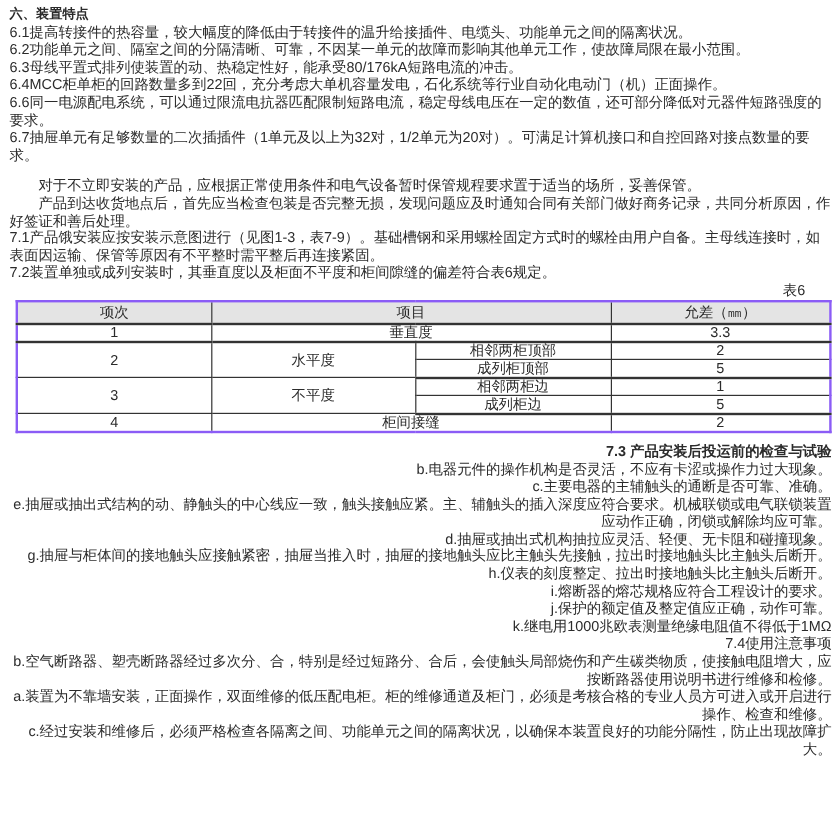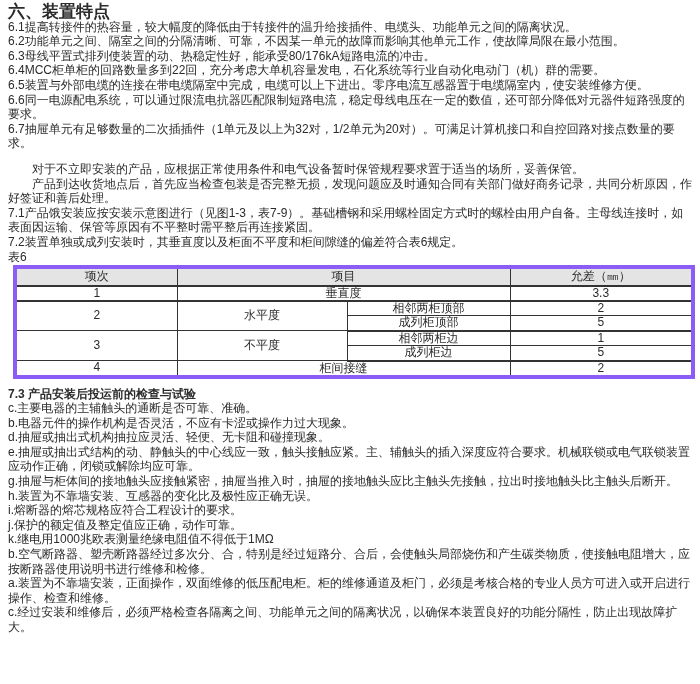--- a/index.html
+++ b/index.html
@@ -5,54 +5,53 @@
   * { margin: 0; padding: 0; box-sizing: border-box; }
   html, body { background: #ffffff; }
   body {
     width: 700px; height: 684px; overflow: hidden;
     font-family: "Liberation Sans", "DejaVu Sans", sans-serif;
     font-size: 12px; line-height: 14.6px; color: #2b2b2b;
     -webkit-font-smoothing: none;
   }
   .page { padding: 5px 7px 0 8px; }
   .ln { white-space: normal; }
-  .sec-title { font-weight: bold; font-size: 17px; }
+  .sec-title { font-weight: bold; font-size: 11px; }
   .sub-title { font-weight: bold; }
   .indent { text-indent: 2em; }
   .sec7 { margin-top: 11px; }
-  .tbl-label { text-align: left; padding-right: 22px; line-height: 13px; margin-top: 1px; }
+  .tbl-label { text-align: right; padding-right: 22px; line-height: 13px; margin-top: 1px; }
   table.tol {
     border-collapse: collapse; table-layout: fixed;
     width: 678px; margin-left: 5px; margin-top: 1px;
-    border: 4px solid #8b5cf6; font-size: 12px;
+    border: 2px solid #8b5cf6; font-size: 12px;
   }
   table.tol th, table.tol td {
     border: 1px solid #333; text-align: center; vertical-align: middle;
     padding: 0; overflow: hidden;
   }
   table.tol th {
     background: #e4e4e4; font-weight: normal; height: 19px;
     border-bottom: 2px solid #333;
   }
   table.tol td { height: 15px; line-height: 13px; }
   tr.group-end td { border-bottom: 2px solid #333; }
   .after-table { margin-top: 8px; }
-  .checks .ln, .notes .ln { line-height: 14.6px; }
+  .checks .ln, .notes .ln { line-height: 14.6px; text-align: right; }
 </style>
 </head>
 <body>
 
 <div class="page">
 
   <div class="ln sec-title">六、装置特点</div>
   <div class="ln">6.1提高转接件的热容量，较大幅度的降低由于转接件的温升给接插件、电缆头、功能单元之间的隔离状况。</div>
   <div class="ln">6.2功能单元之间、隔室之间的分隔清晰、可靠，不因某一单元的故障而影响其他单元工作，使故障局限在最小范围。</div>
   <div class="ln">6.3母线平置式排列使装置的动、热稳定性好，能承受80/176kA短路电流的冲击。</div>
-  <div class="ln">6.4MCC柜单柜的回路数量多到22回，充分考虑大单机容量发电，石化系统等行业自动化电动门（机）群的需要。</div>
-  <div class="ln">6.5装置与外部电缆的连接在带电缆隔室中完成，电缆可以上下进出。零序电流互感器置于电缆隔室内，使安装维修方便。</div>
+  <div class="ln">6.4MCC柜单柜的回路数量多到22回，充分考虑大单机容量发电，石化系统等行业自动化电动门（机）正面操作。</div>
   <div class="ln">6.6同一电源配电系统，可以通过限流电抗器匹配限制短路电流，稳定母线电压在一定的数值，还可部分降低对元器件短路强度的要求。</div>
   <div class="ln">6.7抽屉单元有足够数量的二次插插件（1单元及以上为32对，1/2单元为20对）。可满足计算机接口和自控回路对接点数量的要求。</div>
 
   <div class="sec7">
     <div class="ln indent">对于不立即安装的产品，应根据正常使用条件和电气设备暂时保管规程要求置于适当的场所，妥善保管。</div>
     <div class="ln indent">产品到达收货地点后，首先应当检查包装是否完整无损，发现问题应及时通知合同有关部门做好商务记录，共同分析原因，作好签证和善后处理。</div>
     <div class="ln">7.1产品饿安装应按安装示意图进行（见图1-3，表7-9）。基础槽钢和采用螺栓固定方式时的螺栓由用户自备。主母线连接时，如表面因运输、保管等原因有不平整时需平整后再连接紧固。</div>
     <div class="ln">7.2装置单独或成列安装时，其垂直度以及柜面不平度和柜间隙缝的偏差符合表6规定。</div>
 
     <div class="tbl-label">表6</div>
@@ -98,31 +97,32 @@
       <tr>
         <td>4</td>
         <td colspan="2">柜间接缝</td>
         <td>2</td>
       </tr>
     </tbody>
       </table>
 
     <div class="checks after-table">
       <div class="ln sub-title">7.3 产品安装后投运前的检查与试验</div>
+      <div class="ln">b.电器元件的操作机构是否灵活，不应有卡涩或操作力过大现象。</div>
       <div class="ln">c.主要电器的主辅触头的通断是否可靠、准确。</div>
-      <div class="ln">b.电器元件的操作机构是否灵活，不应有卡涩或操作力过大现象。</div>
+      <div class="ln">e.抽屉或抽出式结构的动、静触头的中心线应一致，触头接触应紧。主、辅触头的插入深度应符合要求。机械联锁或电气联锁装置应动作正确，闭锁或解除均应可靠。</div>
       <div class="ln">d.抽屉或抽出式机构抽拉应灵活、轻便、无卡阻和碰撞现象。</div>
-      <div class="ln">e.抽屉或抽出式结构的动、静触头的中心线应一致，触头接触应紧。主、辅触头的插入深度应符合要求。机械联锁或电气联锁装置应动作正确，闭锁或解除均应可靠。</div>
       <div class="ln">g.抽屉与柜体间的接地触头应接触紧密，抽屉当推入时，抽屉的接地触头应比主触头先接触，拉出时接地触头比主触头后断开。</div>
-      <div class="ln">h.装置为不靠墙安装、互感器的变化比及极性应正确无误。</div>
+      <div class="ln">h.仪表的刻度整定、拉出时接地触头比主触头后断开。</div>
       <div class="ln">i.熔断器的熔芯规格应符合工程设计的要求。</div>
       <div class="ln">j.保护的额定值及整定值应正确，动作可靠。</div>
       <div class="ln">k.继电用1000兆欧表测量绝缘电阻值不得低于1MΩ</div>
     </div>
 
     <div class="notes">
+      <div class="ln">7.4使用注意事项</div>
       <div class="ln">b.空气断路器、塑壳断路器经过多次分、合，特别是经过短路分、合后，会使触头局部烧伤和产生碳类物质，使接触电阻增大，应按断路器使用说明书进行维修和检修。</div>
       <div class="ln">a.装置为不靠墙安装，正面操作，双面维修的低压配电柜。柜的维修通道及柜门，必须是考核合格的专业人员方可进入或开启进行操作、检查和维修。</div>
       <div class="ln">c.经过安装和维修后，必须严格检查各隔离之间、功能单元之间的隔离状况，以确保本装置良好的功能分隔性，防止出现故障扩大。</div>
     </div>
   </div>
 
 </div>
 
 </body></html>

